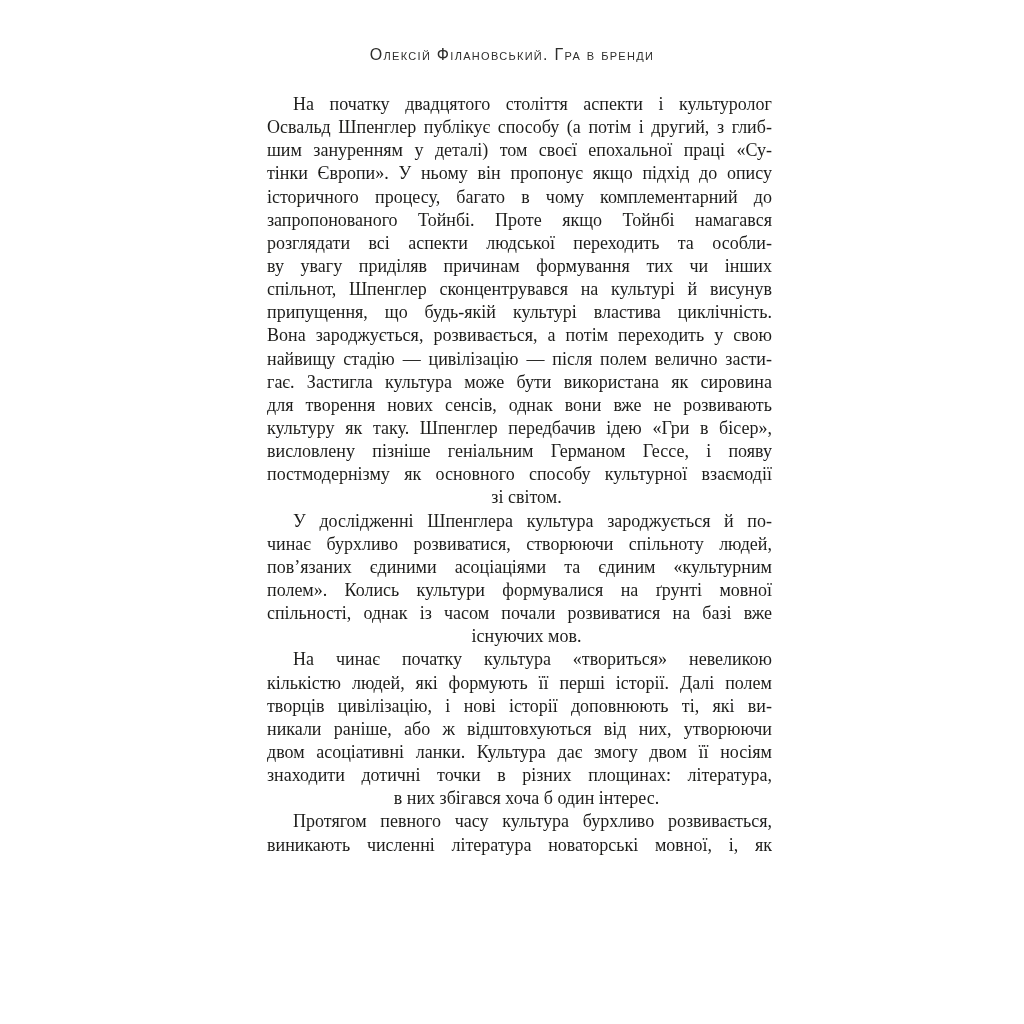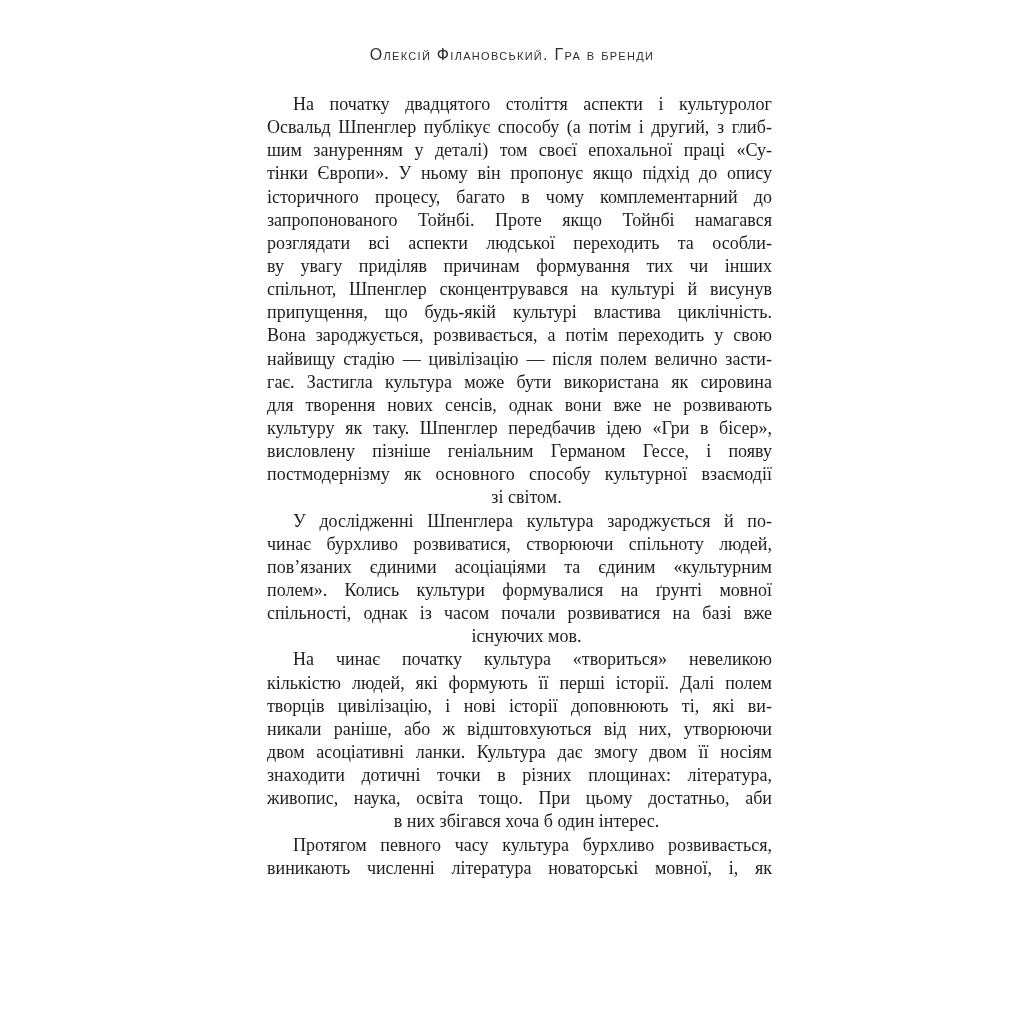--- a/index.html
+++ b/index.html
@@ -348,30 +348,20 @@
         </div>
         <div class="line just">
           <span>знаходити</span>
           <span>дотичні</span>
           <span>точки</span>
           <span>в</span>
           <span>різних</span>
           <span>площинах:</span>
           <span>література,</span>
         </div>
-        <div class="line just">
-          <span>живопис,</span>
-          <span>наука,</span>
-          <span>освіта</span>
-          <span>тощо.</span>
-          <span>При</span>
-          <span>цьому</span>
-          <span>достатньо,</span>
-          <span>аби</span>
-        </div>
         <div class="line flush">в них збігався хоча б один інтерес.</div>
       </div>
       <div class="paragraph">
         <div class="line just indent">
           <span>Протягом</span>
           <span>певного</span>
           <span>часу</span>
           <span>культура</span>
           <span>бурхливо</span>
           <span>розвивається,</span>

